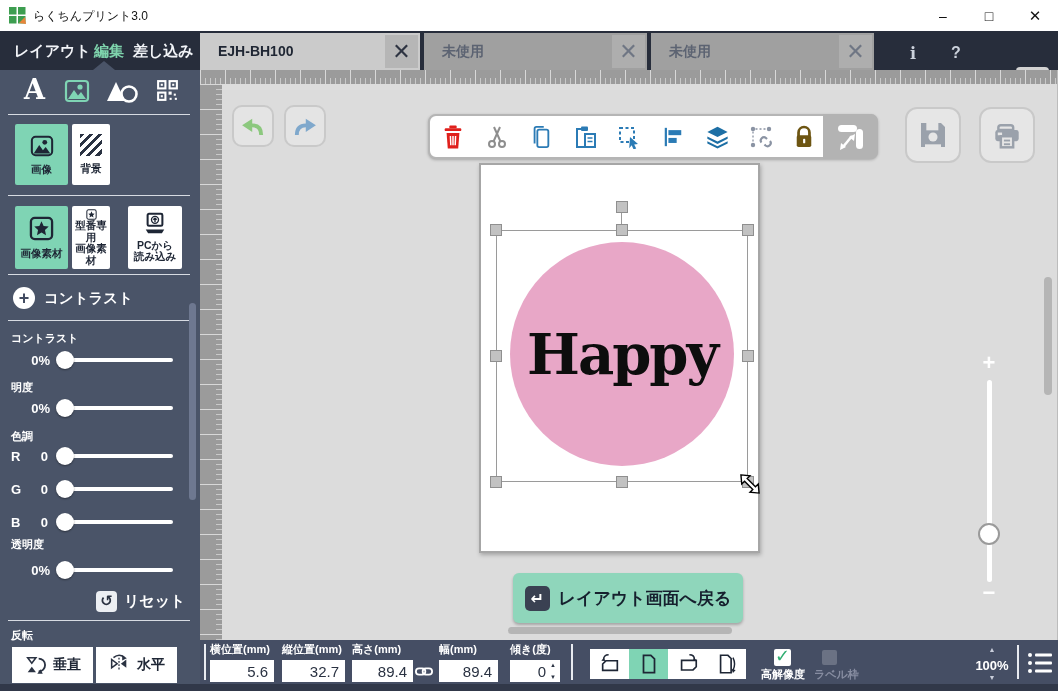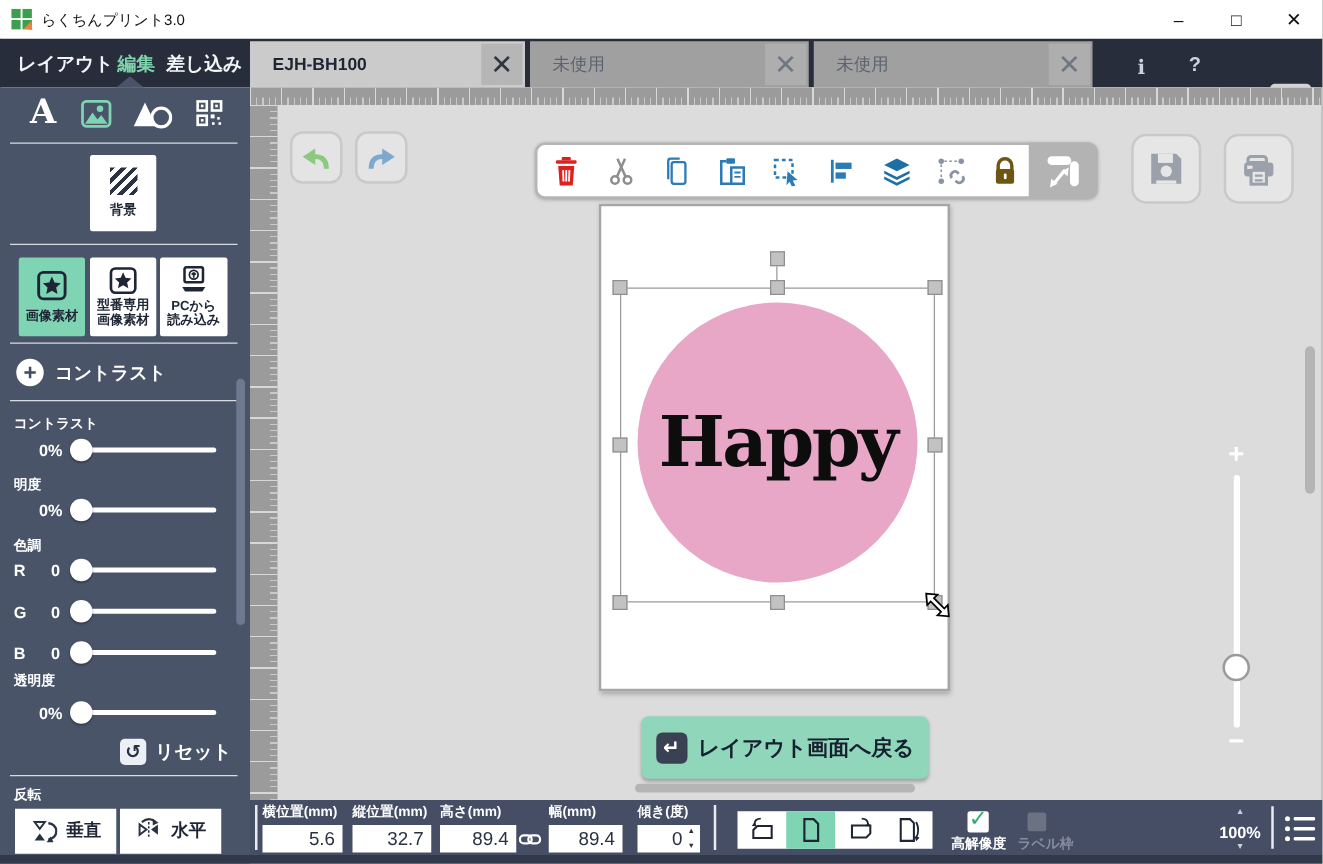--- a/index.html
+++ b/index.html
@@ -19,39 +19,39 @@
   .navbar { position:absolute; left:0; top:31px; width:1058px; height:39px; background:#272d3b; }
   .menu-item { position:absolute; top:11px; font-size:15px; font-weight:bold; color:#f2f4f8; }
   .mi-0 { left:14px; } .mi-1 { left:94px; color:#7ed3ac; } .mi-2 { left:133px; }
   .menu-pointer { position:absolute; left:93px; bottom:0; width:0; height:0;
     border-left:11px solid transparent; border-right:11px solid transparent; border-bottom:9px solid #4a5468; }
   .tab { position:absolute; top:2px; height:37px; }
   .tab-0 { left:200px; width:220px; background:#cbcbcb; }
   .tab-1 { left:424px; width:223px; background:#a0a0a0; }
   .tab-2 { left:651px; width:223px; background:#a0a0a0; }
   .tab-label { position:absolute; left:18px; top:10px; font-size:14px; font-weight:bold; color:#1f2633; }
-  .tab-1 .tab-label, .tab-2 .tab-label { color:#5c6372; font-weight:normal; }
+  .tab-1 .tab-label, .tab-2 .tab-label { color:#5c6372; font-weight:bold; }
   .tab-close { position:absolute; right:2px; top:2px; width:33px; height:33px; display:flex; align-items:center; justify-content:center; font-size:22px; font-weight:bold; }
   .tab-0 .tab-close { background:#b6b6b6; color:#2e3442; }
   .tab-1 .tab-close, .tab-2 .tab-close { background:#aeaeae; color:#6f7684; }
   .nav-ico { position:absolute; top:13px; font-size:16px; font-weight:bold; color:#ccd2dc; }
   .ni-info { left:910px; font-family:"DejaVu Serif",serif; }
   .ni-help { left:951px; }
   .ni-undo { position:absolute; left:984px; top:40px; }
   .nav-close { position:absolute; left:1016px; top:36px; width:33px; height:33px; background:#d2d2d2; border-radius:4px; display:flex; align-items:center; justify-content:center; font-size:22px; font-weight:bold; color:#343b4b; }
   
   .sidebar { position:absolute; left:0; top:70px; width:200px; height:621px; background:#4a5468; }
   .sb-div { position:absolute; left:8px; width:182px; height:1px; background:rgba(240,243,248,.85); }
   .tool-a { position:absolute; left:24px; top:4px; font-family:"DejaVu Serif",serif; font-weight:bold; font-size:27px; color:#fff; }
   .tool-ic { position:absolute; top:8px; }
   .sb-btn { position:absolute; border-radius:2px; background:#fff; display:flex; flex-direction:column; align-items:center; justify-content:space-evenly; padding:3px 0; }
   .sb-btn.active { background:#7fd4b4; }
   .sb-btn .lbl { font-size:10.5px; line-height:11.5px; font-weight:bold; color:#1e2635; text-align:center; }
   .row1 { top:54px; height:61px; } .row2 { top:136px; height:63px; }
-  .c0 { left:15px; width:53px; } .c1 { left:72px; width:53px; } .c2 { left:128px; width:54px; }
+  .c0 { left:15px; width:53px; } .c1 { left:72px; width:38px; } .c2 { left:128px; width:54px; }
   .stripes { width:22px; height:22px; background:repeating-linear-gradient(135deg,#2a3242 0 3px,transparent 3px 6.5px); }
   .add-mat { position:absolute; left:13px; top:217px; height:22px; display:flex; align-items:center; }
   .plus-circle { width:22px; height:22px; border-radius:50%; background:#fff; color:#414b61; font-size:18px; font-weight:bold; display:flex; align-items:center; justify-content:center; line-height:1; }
   .add-mat .txt { margin-left:9px; font-size:14.5px; font-weight:bold; color:#fff; }
   .adj-label { position:absolute; left:11px; font-size:11px; font-weight:bold; color:#fff; }
   .slider-row { position:absolute; left:0; width:200px; height:18px; }
   .s-val { position:absolute; left:6px; top:2px; width:44px; text-align:right; font-size:13px; font-weight:bold; color:#fff; }
   .s-ch  { position:absolute; left:11px; top:2px; font-size:13px; font-weight:bold; color:#fff; }
   .s-chv { position:absolute; left:30px; top:2px; width:18px; text-align:right; font-size:13px; font-weight:bold; color:#fff; }
   .s-track { position:absolute; left:58px; top:7px; width:115px; height:4px; background:#fff; border-radius:2px; }
@@ -183,20 +183,28 @@
         <rect x="16.5" y="5.5" width="2" height="2"></rect>
         <rect x="5.5" y="16.5" width="2" height="2"></rect>
         <rect x="13" y="13" width="3" height="3"></rect>
         <rect x="18" y="15" width="2" height="2"></rect>
         <rect x="14" y="19" width="2" height="2"></rect>
         <rect x="19" y="19" width="2" height="2"></rect>
       </g>
   </svg>
   <div class="sb-div" style="top:44px;"></div>
 
+  <div class="sb-btn row1 c0 active">
+    <svg width="24" height="24" viewBox="0 0 26 26">
+      <rect x="2" y="3" width="22" height="20" rx="4" fill="none" stroke="#1e2635" stroke-width="2.2"></rect>
+      <circle cx="16" cy="9" r="2.6" fill="#1e2635"></circle>
+      <path d="M4 21 L10 12 L14 17.5 L17 14 L22 21 Z" fill="#1e2635"></path>
+    </svg>
+    <span class="lbl">画像</span>
+  </div>
   <div class="sb-btn row1 c1">
     <span class="stripes"></span>
     <span class="lbl">背景</span>
   </div>
   <div class="sb-div" style="top:125px;"></div>
 
   <div class="sb-btn row2 c0 active">
     <svg width="25" height="25" viewBox="0 0 26 26">
       <rect x="2" y="2" width="22" height="22" rx="4" fill="none" stroke="#1e2635" stroke-width="2.4"></rect>
       <path d="M13 5.5 L15.2 10.4 20.5 11 16.6 14.6 17.7 19.9 13 17.2 8.3 19.9 9.4 14.6 5.5 11 10.8 10.4 Z" fill="#1e2635"></path>

